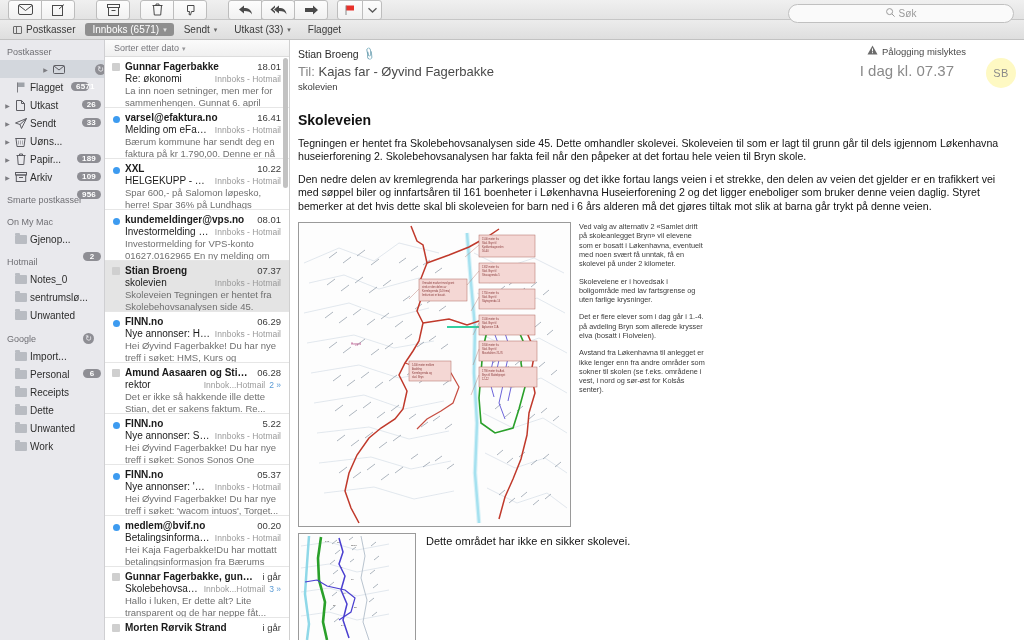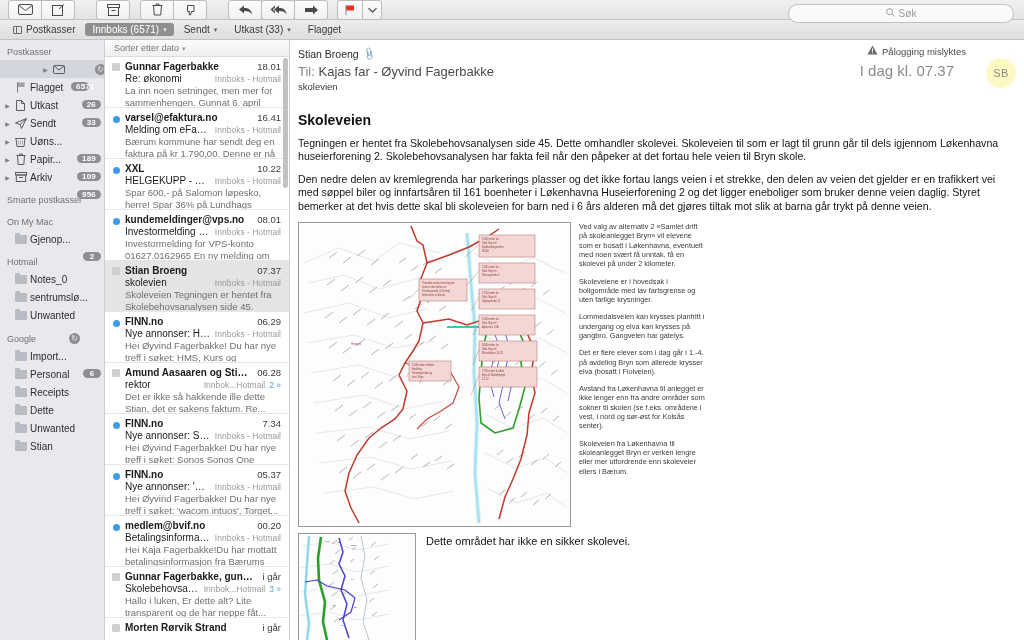--- a/index.html
+++ b/index.html
@@ -84,21 +84,21 @@
     overflow: hidden;
     font-size: 10px;
     color: #2d2d2d;
     position: relative;
   }
   .sb-head {
     font-size: 9px; color: #6f6f74;
     padding: 3px 0 3px 7px;
     font-weight: normal;
   }
-  .sb-head.with-btn { display:flex; align-items:center; justify-content:space-between; padding-right:20px; }
+  .sb-head.with-btn { display:flex; align-items:center; justify-content:space-between; padding-right:6px; }
   .sb-row {
     height: 18px; display: flex; align-items: center;
     padding-left: 4px; gap: 3px; position: relative;
   }
   .sb-row.sel { background: #d3d7dd; padding-left: 42px; }
   .disc { width: 7px; font-size: 6px; color: #7d7d82; text-align: center; flex: none; }
   .disc.blank { visibility: hidden; }
   .sb-ico { width: 13px; flex: none; display:flex; align-items:center; justify-content:center; color:#5c5c62; }
   .sb-lbl { flex: 1; white-space: nowrap; overflow: hidden; font-size: 10px; }
   .badge {
@@ -547,21 +547,21 @@
           <span class="sb-ico">
             <span class="folder-ico"></span>
           </span>
           <span class="sb-lbl">Unwanted</span>
         </div>
         <div class="sb-row">
           <span class="disc blank">▶</span>
           <span class="sb-ico">
             <span class="folder-ico"></span>
           </span>
-          <span class="sb-lbl">Stian</span>
+          <span class="sb-lbl">Work</span>
         </div>
         <div class="sb-gap"></div>
       </div>
 
     <div class="msglist">
       <div class="sortbar">
         <span>Sorter etter dato</span>
         <span class="caret">▾</span>
       </div>
       <div class="mlist-scroll" id="mlist">
@@ -650,21 +650,21 @@
               <span class="m-subj">rektor</span>
               <span class="m-mbox">Innbok...Hotmail</span>
               <span class="m-count">2 »</span>
             </div>
             <div class="m-prev">Det er ikke så hakkende ille dette Stian, det er sakens faktum. Re...</div>
           </div>
           <div class="msg">
             <span class="dot"></span>
             <div class="m-line1">
               <span class="m-from">FINN.no</span>
-              <span class="m-time">7.34</span>
+              <span class="m-time">5.22</span>
             </div>
             <div class="m-line2">
               <span class="m-subj">Nye annonser: Sonos</span>
               <span class="m-mbox">Innboks - Hotmail</span>
             </div>
             <div class="m-prev">Hei Øyvind Fagerbakke! Du har nye treff i søket: Sonos Sonos One høytt...</div>
           </div>
           <div class="msg">
             <span class="dot"></span>
             <div class="m-line1">
@@ -869,24 +869,22 @@
                   <path d="M120 66 L110 76"></path>
                 </g>
               </g>
               <text x="52" y="122" font-family="Liberation Sans, sans-serif" font-size="3" fill="#b0457f">Heggeli</text>
             </svg>
           </div>
 
           <div class="sidenotes" id="sidenotes">
               <p>Ved valg av alternativ 2 «Samlet drift på skoleanlegget Bryn» vil elevene som er bosatt i Løkenhavna, eventuelt med noen svært få unntak, få en skolevei på under 2 kilometer.</p>
               <p>Skoleveiene er i hovedsak i boligområde med lav fartsgrense og uten farlige krysninger.</p>
-              <p>Lommedalsveien kan krysses planfritt i undergang og elva kan krysses på gangbro. Gangveien har gatelys.</p>
               <p>Det er flere elever som i dag går i 1.-4. på avdeling Bryn som allerede krysser elva (bosatt i Fiolveien).</p>
               <p>Avstand fra Løkenhavna til anlegget er ikke lenger enn fra andre områder som sokner til skolen (se f.eks. områdene i vest, i nord og sør-øst for Kolsås senter).</p>
-              <p>Skoleveien fra Løkenhavna til skoleanlegget Bryn er verken lengre eller mer utfordrende enn skoleveier ellers i Bærum.</p>
             </div>
         </div>
 
         <div class="fig2wrap">
           <div class="mapbox2">
             <svg width="116" height="108" viewBox="0 0 116 108">
               <rect width="116" height="108" fill="#fdfdfd"></rect>
               <g stroke="#9fb3c8" stroke-width="0.3" fill="none">
                 <path d="M2 12 L30 8 L58 16 L90 10"></path>
                 <path d="M2 34 L30 30 L58 38 L90 32"></path>

